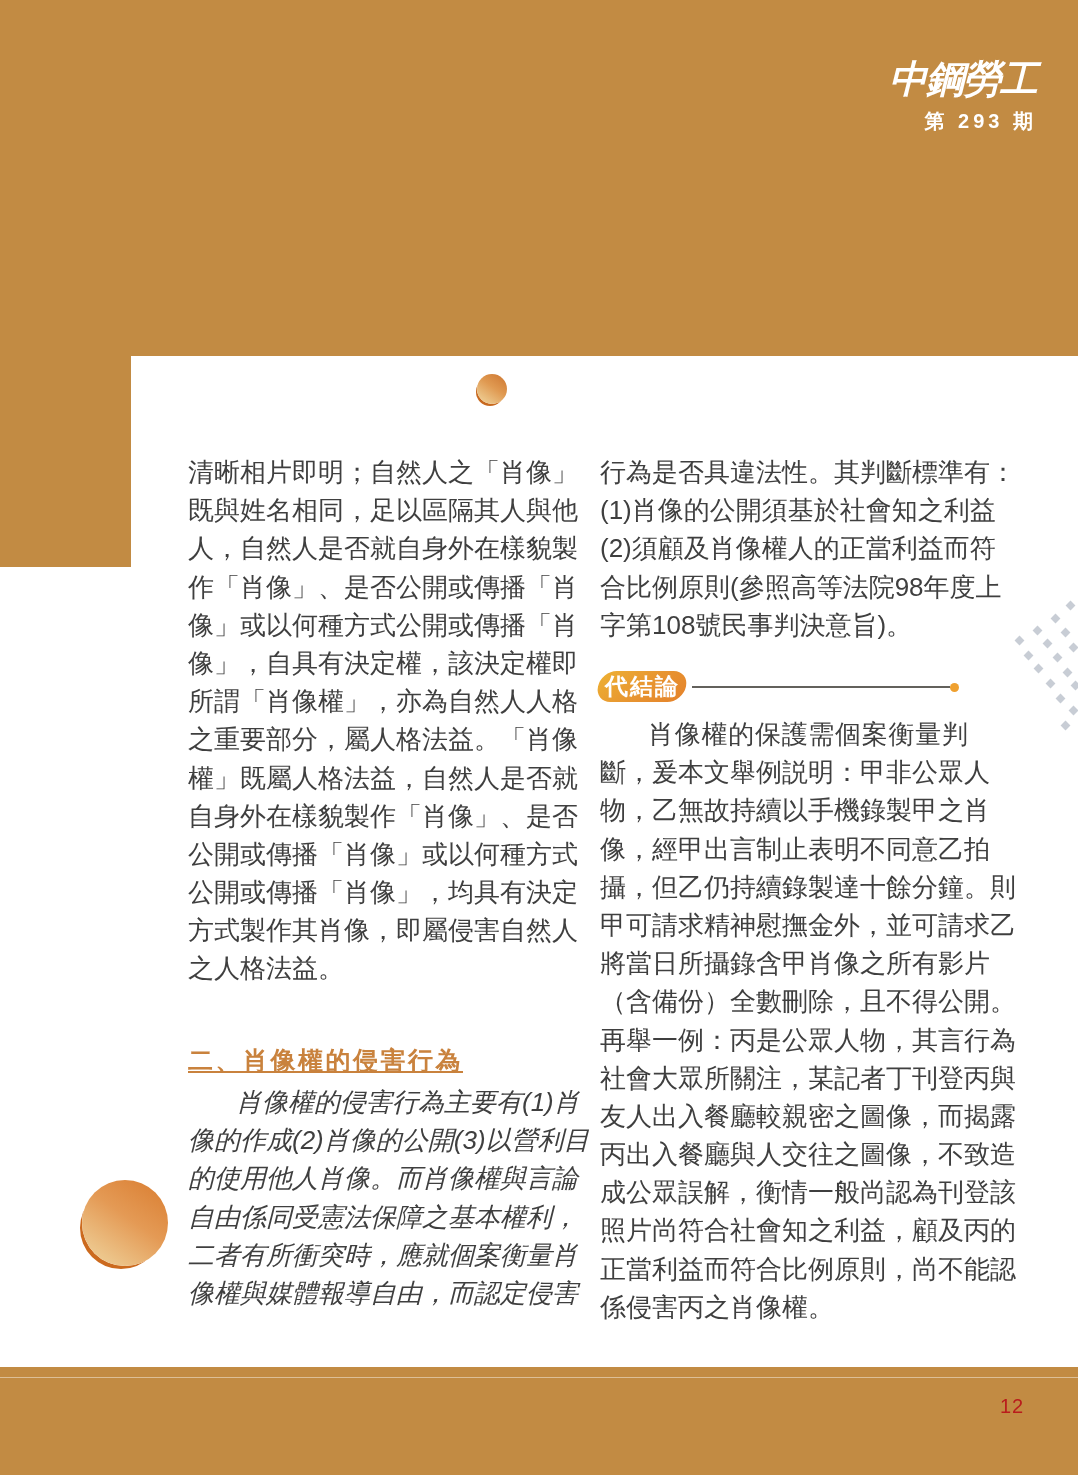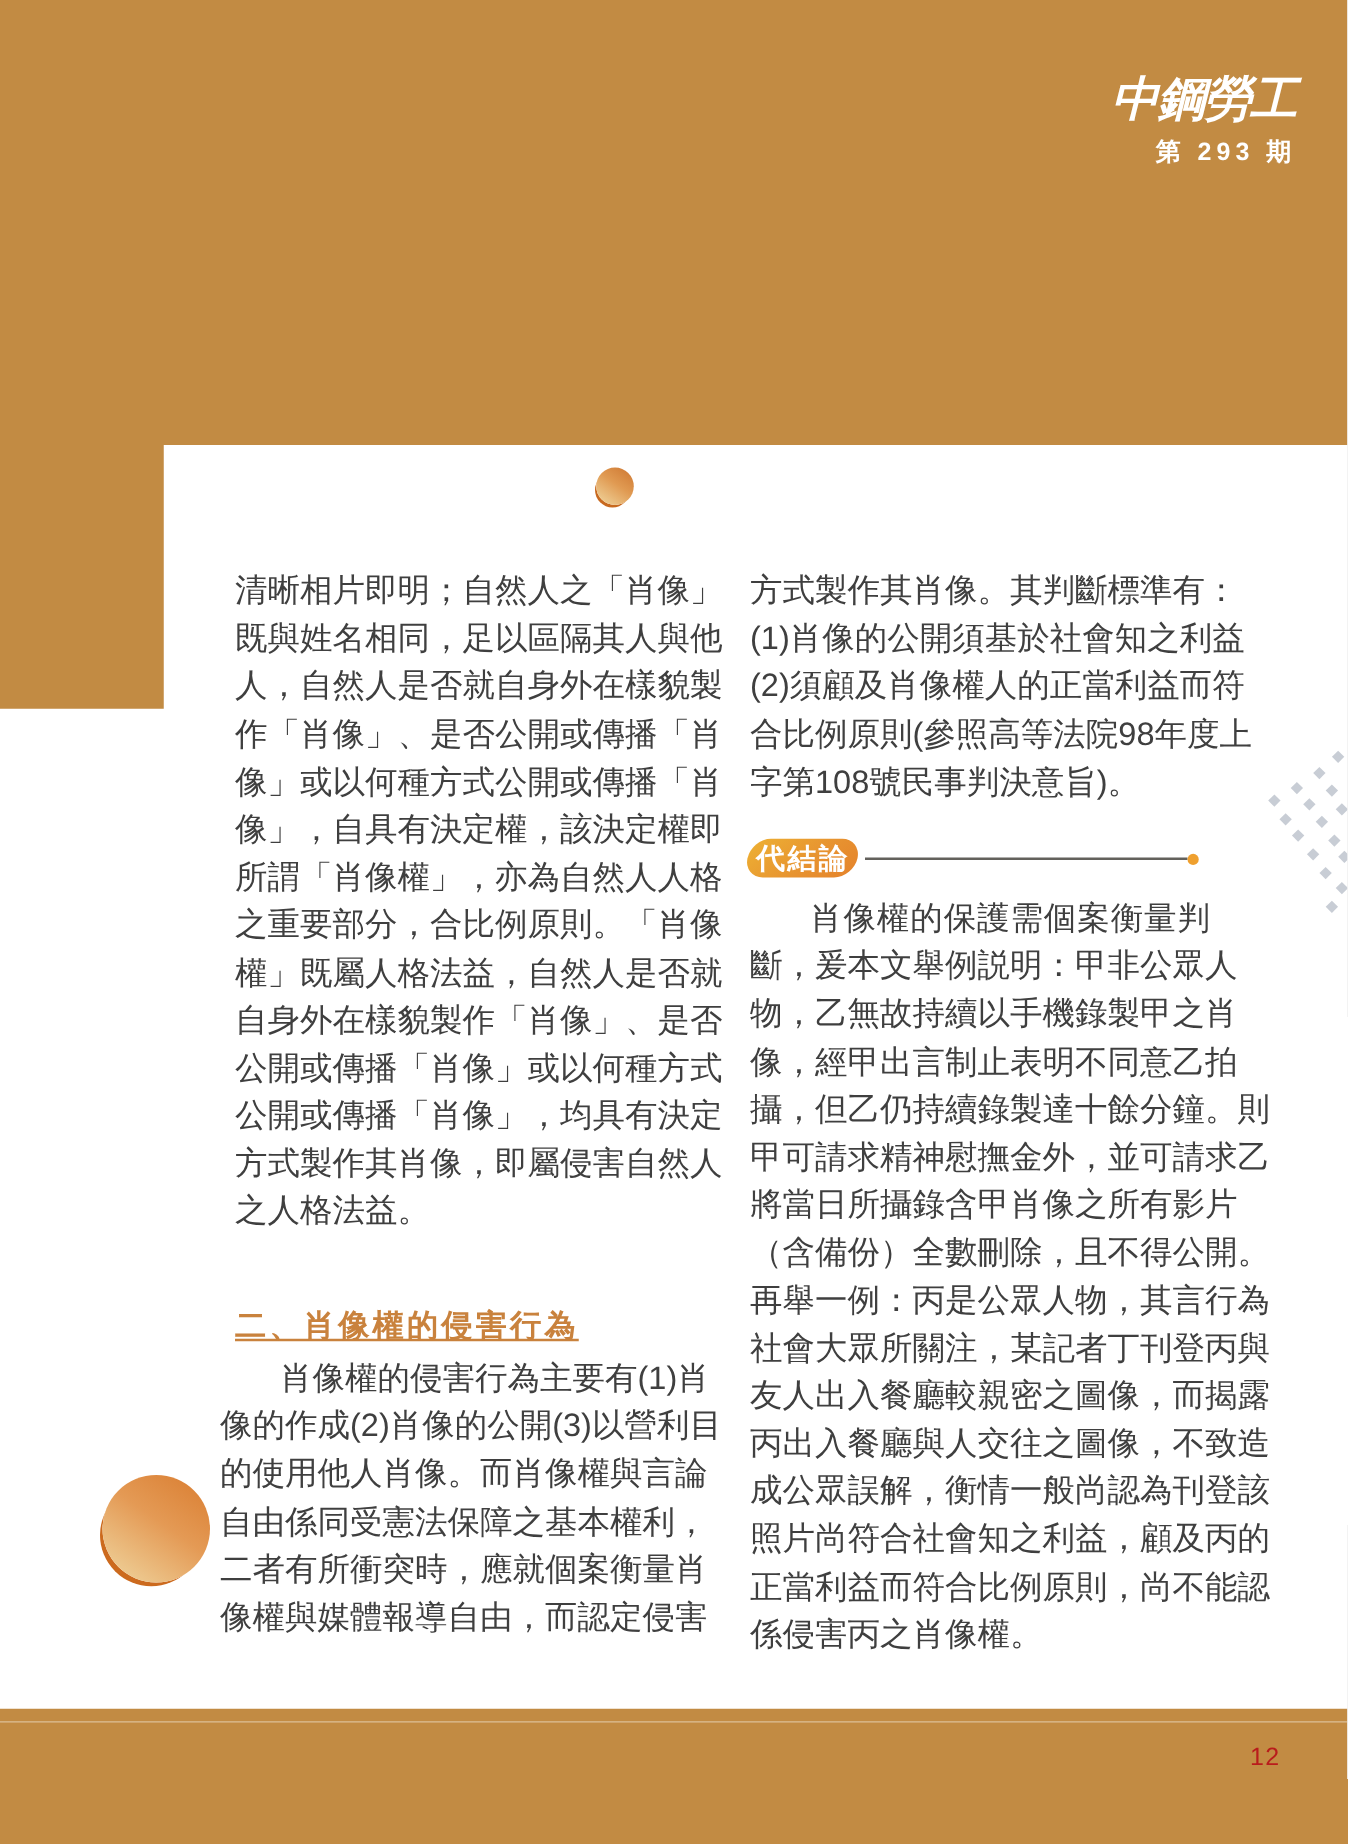--- a/index.html
+++ b/index.html
@@ -37,21 +37,21 @@
   .dot{position:absolute;width:7px;height:7px;background:#C8CDD5;transform:rotate(45deg);}
   
   .col{position:absolute;width:368px;color:#3F3F3F;font-size:26px;}
   .line{
     height:38.2px;line-height:38.2px;white-space:nowrap;
     text-align:justify;text-align-last:justify;
   }
   .line.indent{text-indent:48px;}
   .line.end{text-align-last:left;}
   .c1p1{left:188px;top:453px;}
-  .c1p2{left:176px;top:1083px;}
+  .c1p2{left:188px;top:1083px;font-style:italic;}
   .c2p1{left:600px;top:453px;}
   .c2p2{left:600px;top:715px;}
   .section-heading{
     position:absolute;left:188px;top:1044px;
     font-size:25px;font-weight:600;letter-spacing:2.5px;color:#C9823D;text-decoration:underline;
   }
   
   .badge{
     position:absolute;left:598px;top:671px;width:88px;height:31px;
     background:linear-gradient(135deg,#EDB033 0%,#E79230 60%,#E5832B 100%);
@@ -103,42 +103,42 @@
   </div>
 
   <div class="col c1p1">
     <div class="line">清晰相片即明；自然人之「肖像」</div>
     <div class="line">既與姓名相同，足以區隔其人與他</div>
     <div class="line">人，自然人是否就自身外在樣貌製</div>
     <div class="line">作「肖像」、是否公開或傳播「肖</div>
     <div class="line">像」或以何種方式公開或傳播「肖</div>
     <div class="line">像」，自具有決定權，該決定權即</div>
     <div class="line">所謂「肖像權」，亦為自然人人格</div>
-    <div class="line">之重要部分，合比例原則。「肖像</div>
+    <div class="line">之重要部分，屬人格法益。「肖像</div>
     <div class="line">權」既屬人格法益，自然人是否就</div>
     <div class="line">自身外在樣貌製作「肖像」、是否</div>
     <div class="line">公開或傳播「肖像」或以何種方式</div>
     <div class="line">公開或傳播「肖像」，均具有決定</div>
     <div class="line">方式製作其肖像，即屬侵害自然人</div>
     <div class="line end">之人格法益。</div>
   </div>
 
   <div class="section-heading">二、肖像權的侵害行為</div>
 
   <div class="col c1p2">
     <div class="line indent">肖像權的侵害行為主要有(1)肖</div>
     <div class="line">像的作成(2)肖像的公開(3)以營利目</div>
     <div class="line">的使用他人肖像。而肖像權與言論</div>
     <div class="line">自由係同受憲法保障之基本權利，</div>
     <div class="line">二者有所衝突時，應就個案衡量肖</div>
     <div class="line">像權與媒體報導自由，而認定侵害</div>
   </div>
 
   <div class="col c2p1">
-    <div class="line">方式製作其肖像。其判斷標準有：</div>
+    <div class="line">行為是否具違法性。其判斷標準有：</div>
     <div class="line">(1)肖像的公開須基於社會知之利益</div>
     <div class="line">(2)須顧及肖像權人的正當利益而符</div>
     <div class="line">合比例原則(參照高等法院98年度上</div>
     <div class="line end">字第108號民事判決意旨)。</div>
   </div>
 
   <div class="badge">
     <span>代結論</span>
   </div>
   <div class="rule"></div>

